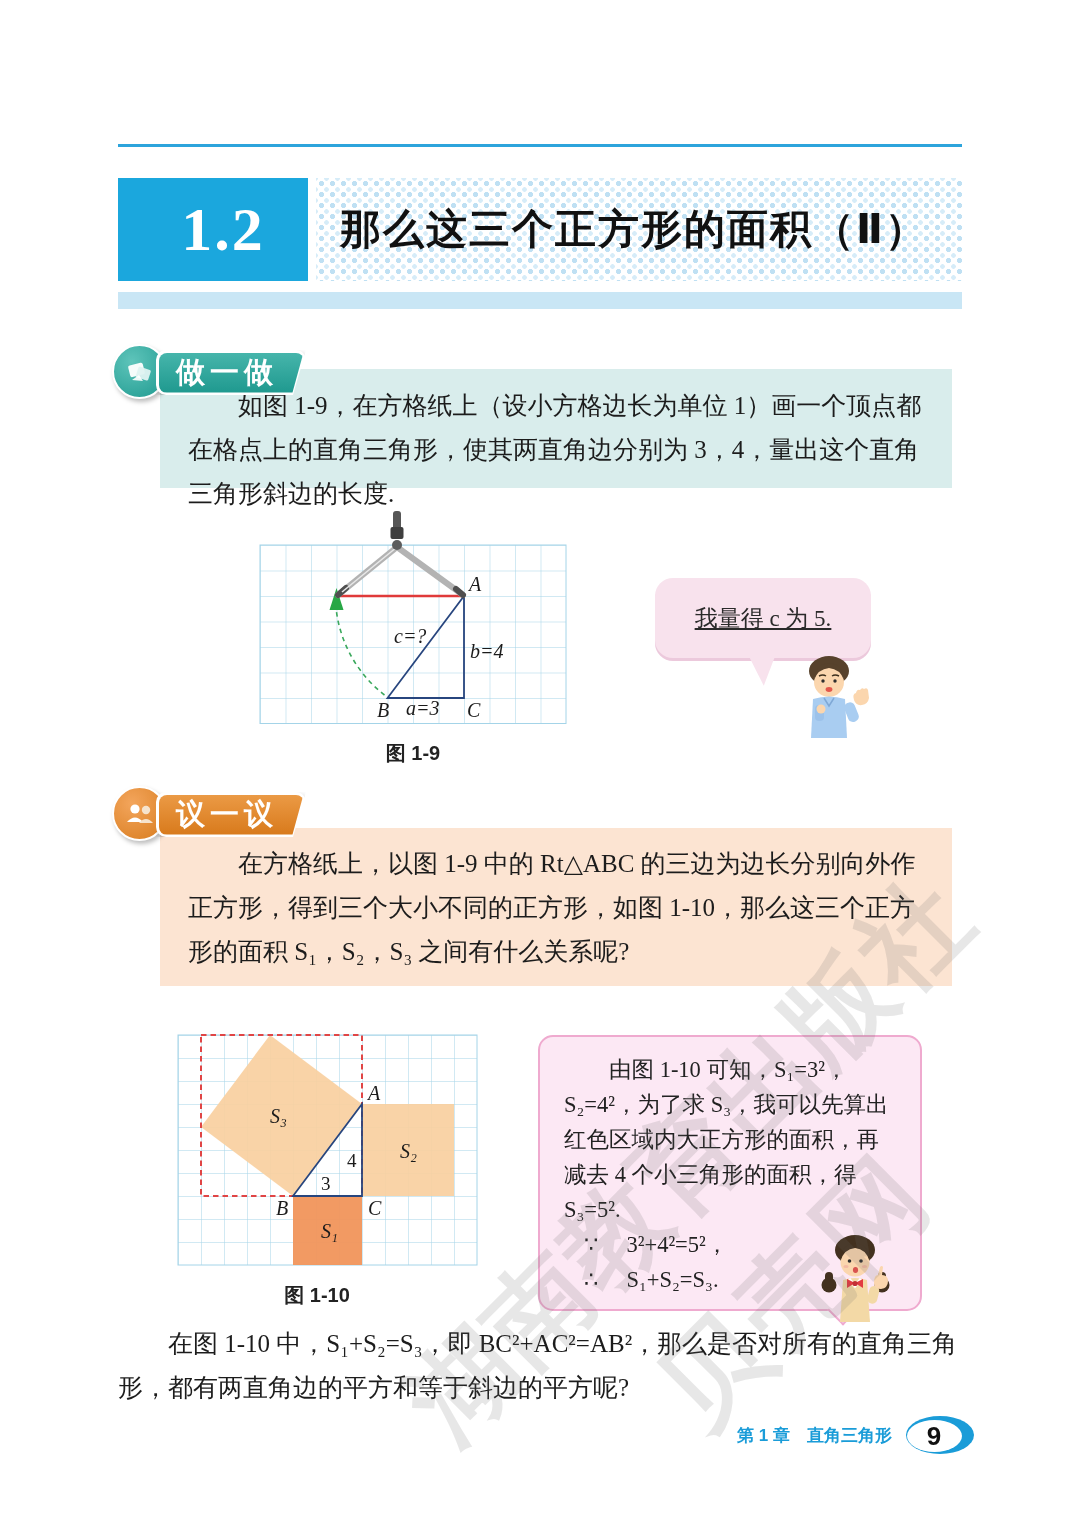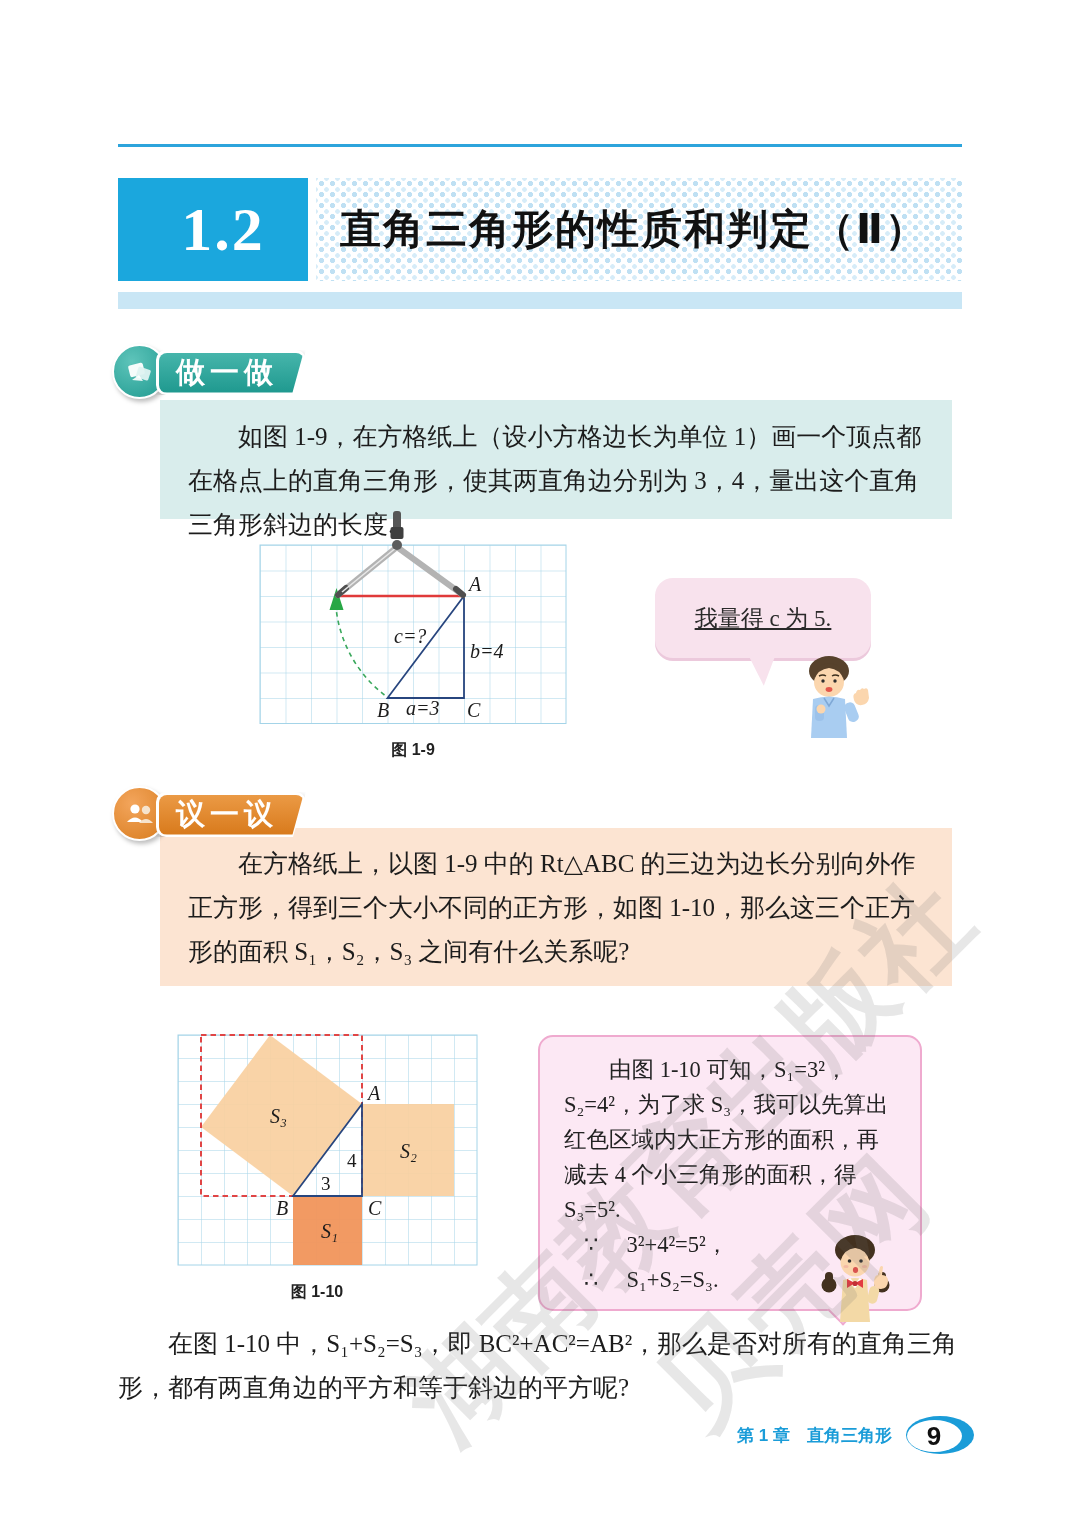--- a/index.html
+++ b/index.html
@@ -36,28 +36,28 @@
   .pill-inner { width:100%; height:100%; clip-path:polygon(0 0, 100% 0, calc(100% - 11px) 100%, 0 100%);
                 border-radius:8px; display:flex; align-items:center; justify-content:center; }
   .pill-inner.teal { background:linear-gradient(180deg,#46b5ab,#1f998f); }
   .pill-inner.orange { background:linear-gradient(180deg,#eb9a45,#d87a1c); }
   .pill-inner span { color:#fff; font-family:Liberation Mono, monospace;
                      font-weight:bold; font-size:29px; letter-spacing:5px; padding-right:8px;text-align:center; }
 
   
   .panel { position:absolute; left:160px; width:792px; }
   .panel p { font-size:25px; line-height:44px; color:#1c1c1c; text-indent:2em; }
-  .panel.do { top:400px; height:119px; background:#d9edec; padding:15px 26px 0 28px; }
+  .panel.do { top:369px; height:119px; background:#d9edec; padding:15px 26px 0 28px; }
   .panel.discuss { top:828px; height:158px; background:#fce4d2; padding:14px 12px 0 28px; }
 
   
   .fig { position:absolute; }
   .fig-caption { position:absolute; width:310px; text-align:center;
                  font-family:"Liberation Sans","DejaVu Sans",sans-serif;
-                 font-size:16px; font-weight:bold; color:#222; }
+                 font-size:20px; font-weight:bold; color:#222; }
   .lbl { font-family:"Liberation Serif",serif; font-style:italic; font-size:20px; fill:#1b1b1b; }
   .num-lbl { font-family:"Liberation Serif",serif; font-size:19px; fill:#1b1b1b; }
 
   
   .bubble1 { position:absolute; left:655px; top:578px; width:216px; height:80px;
              background:#f8e2ed; border-radius:18px; box-shadow:0 3px 0 #ecc9dc;
              display:flex; align-items:center; justify-content:center; }
   .bubble1 span { font-size:23px; color:#2a2a2a;text-decoration:underline; }
   .bubble1-tail { position:absolute; left:98px; top:74px; width:0; height:0;
                   border-top:32px solid #f8e2ed; border-left:6px solid transparent;
@@ -92,21 +92,21 @@
 <body>
 
 <div class="page">
 
   <div class="top-rule"></div>
   <div class="header-row">
     <div class="num-box">
       <span>1.2</span>
     </div>
     <div class="title-box">
-      <h1>直角三角形的性质和判定（Ⅱ）</h1>
+      <h1>那么这三个正方形的面积（Ⅱ）</h1>
     </div>
   </div>
   <div class="sub-bar"></div>
 
   <div class="badge" style="left:112px; top:344px;">
     <div class="badge-circle teal">
       <svg width="36" height="36" viewBox="0 0 36 36">
         <rect x="7" y="10" width="15" height="12" rx="2" transform="rotate(-14 14 16)" fill="#ffffff" opacity="0.95"></rect>
         <rect x="15" y="14" width="13" height="11" rx="1.5" transform="rotate(18 21 19)" fill="#dff3f1" opacity="0.95"></rect>
         <path d="M10 26 L17 21 L21 27 Z" fill="#ffffff" opacity="0.9"></path>

